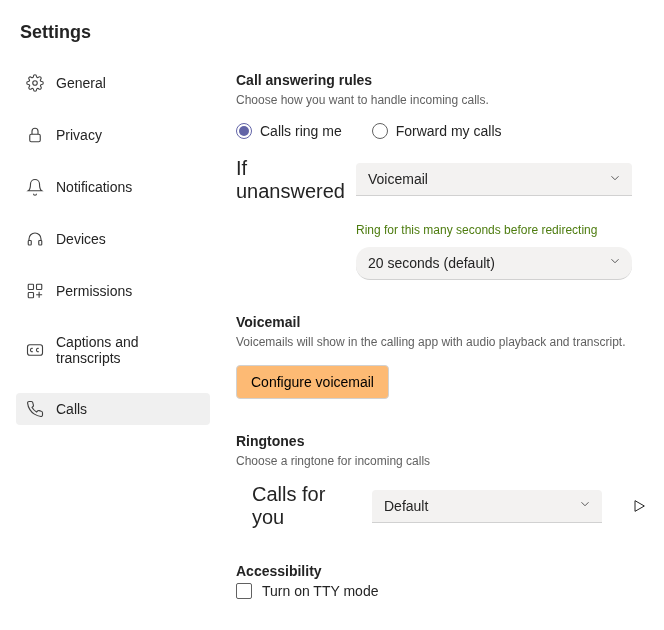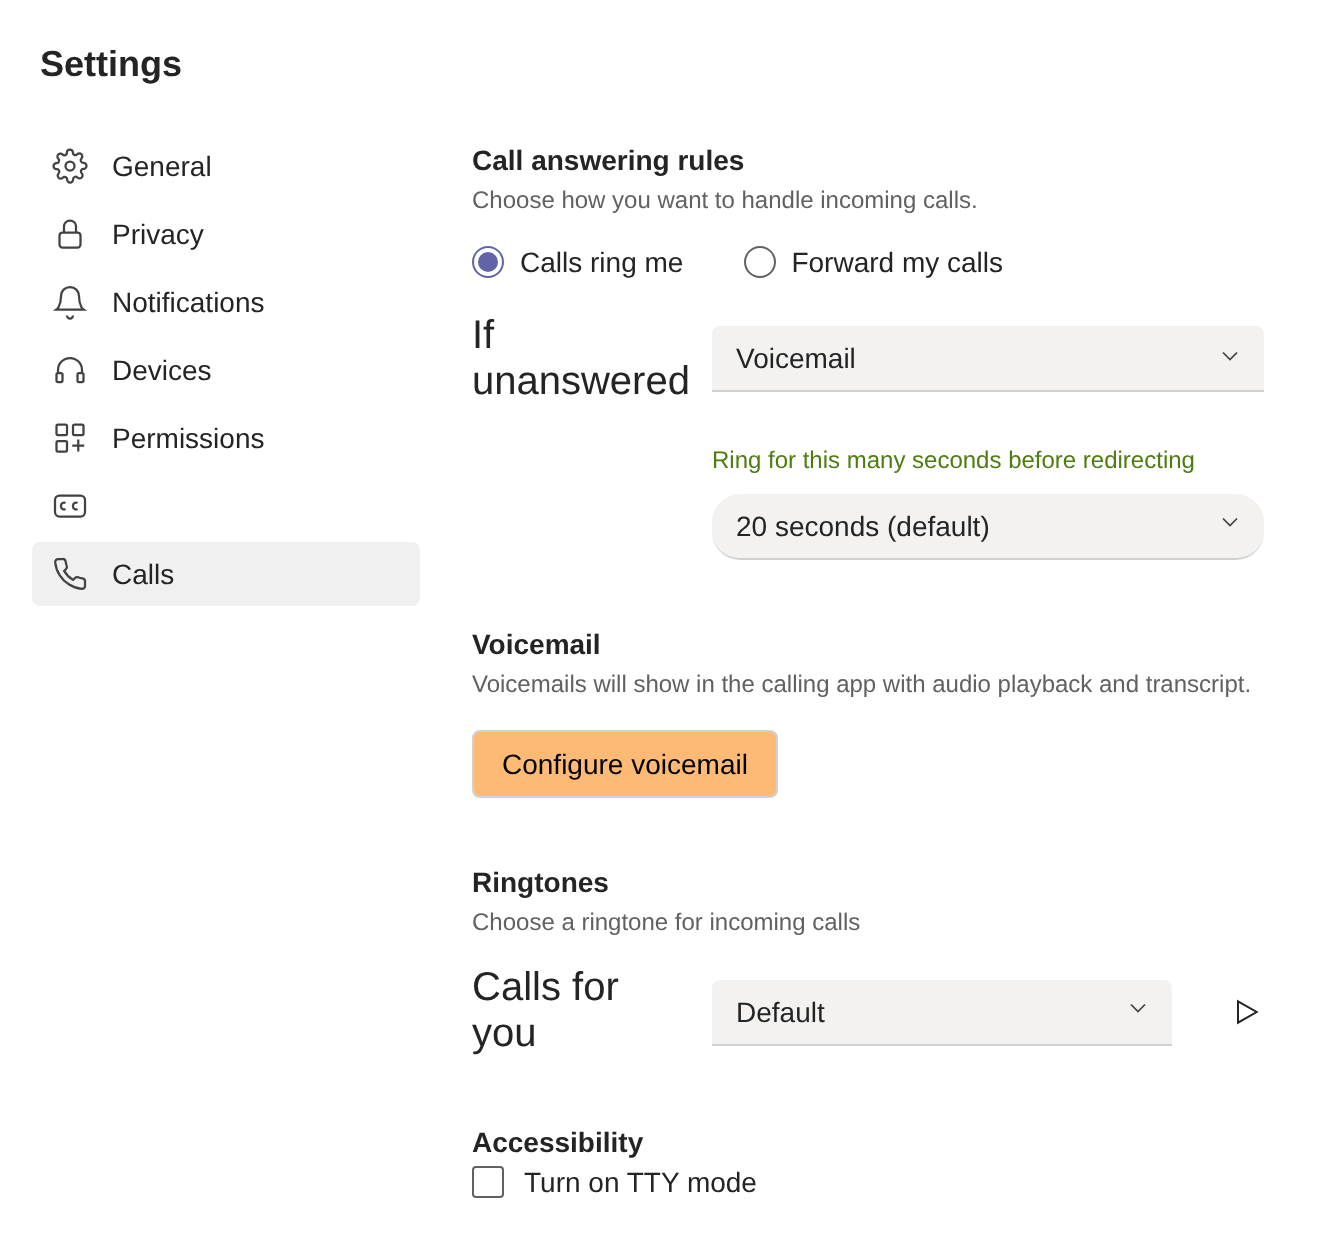--- a/index.html
+++ b/index.html
@@ -8,21 +8,21 @@
       font-size: 14px;
       color: #242424;
       background: #fff;
       width: 664px;
       height: 630px;
       overflow: hidden;
     }
     .container { display: flex; height: 100%; }
     .left-col { width: 218px; padding: 22px 8px 8px 16px; }
     .page-title { font-size: 18px; font-weight: 700; margin-bottom: 24px; padding-left: 4px; }
-    .sidebar { display: flex; flex-direction: column; gap: 2px; }
+    .sidebar { display: flex; flex-direction: column; gap: 20px; }
     .sidebar-item {
       display: flex; align-items: center; gap: 12px;
       padding: 7px 10px; border-radius: 4px;
       cursor: pointer; color: #242424;
     }
     .sidebar-item.active { background: #f0f0f0; }
     .sidebar-item .icon { width: 18px; height: 18px; display: flex; align-items: center; justify-content: center; flex-shrink: 0; }
     .sidebar-item .icon svg { stroke: #424242; }
     .sidebar-item .label { font-size: 14px; }
 
@@ -62,21 +62,21 @@
       font-family: inherit;
     }
 
     .play-btn { width: 22px; height: 22px; display: flex; align-items: center; justify-content: center; cursor: pointer; margin-left: 10px; }
 
     .checkbox-row { display: flex; align-items: center; gap: 10px; cursor: pointer; }
     .checkbox {
       width: 16px; height: 16px; border: 1px solid #616161; border-radius: 2px;
     }
 
-    .ringtones-row { display: flex; align-items: center; gap: 16px; }
+    .ringtones-row { display: flex; align-items: center; gap: 16px; justify-content: flex-end; }
   </style>
 </head>
 <body>
 
 <div class="container">
   <div class="left-col">
     <div class="page-title">Settings</div>
     <div class="sidebar">
 
       <div class="sidebar-item">
@@ -133,20 +133,21 @@
         <span class="label">Permissions</span>
       </div>
 
       <div class="sidebar-item">
         <span class="icon">
           <svg width="18" height="18" viewBox="0 0 24 24" fill="none" stroke="currentColor" stroke-width="1.5">
             <rect x="2" y="5" width="20" height="14" rx="3"></rect>
             <path d="M9 10a2 2 0 0 0-3 1.7v.6A2 2 0 0 0 9 14M17 10a2 2 0 0 0-3 1.7v.6A2 2 0 0 0 17 14"></path>
           </svg>
         </span>
+        <span class="label">Captions and transcripts</span>
       </div>
 
       <div class="sidebar-item active">
         <span class="icon">
           <svg width="18" height="18" viewBox="0 0 24 24" fill="none" stroke="currentColor" stroke-width="1.5">
             <path d="M22 16.92v3a2 2 0 0 1-2.18 2 19.8 19.8 0 0 1-8.63-3.07 19.5 19.5 0 0 1-6-6A19.8 19.8 0 0 1 2.12 4.18 2 2 0 0 1 4.11 2h3a2 2 0 0 1 2 1.72c.13.96.37 1.9.72 2.81a2 2 0 0 1-.45 2.11L8.09 9.91a16 16 0 0 0 6 6l1.27-1.27a2 2 0 0 1 2.11-.45c.91.35 1.85.59 2.81.72A2 2 0 0 1 22 16.92z"></path>
           </svg>
         </span>
         <span class="label">Calls</span>
       </div>

